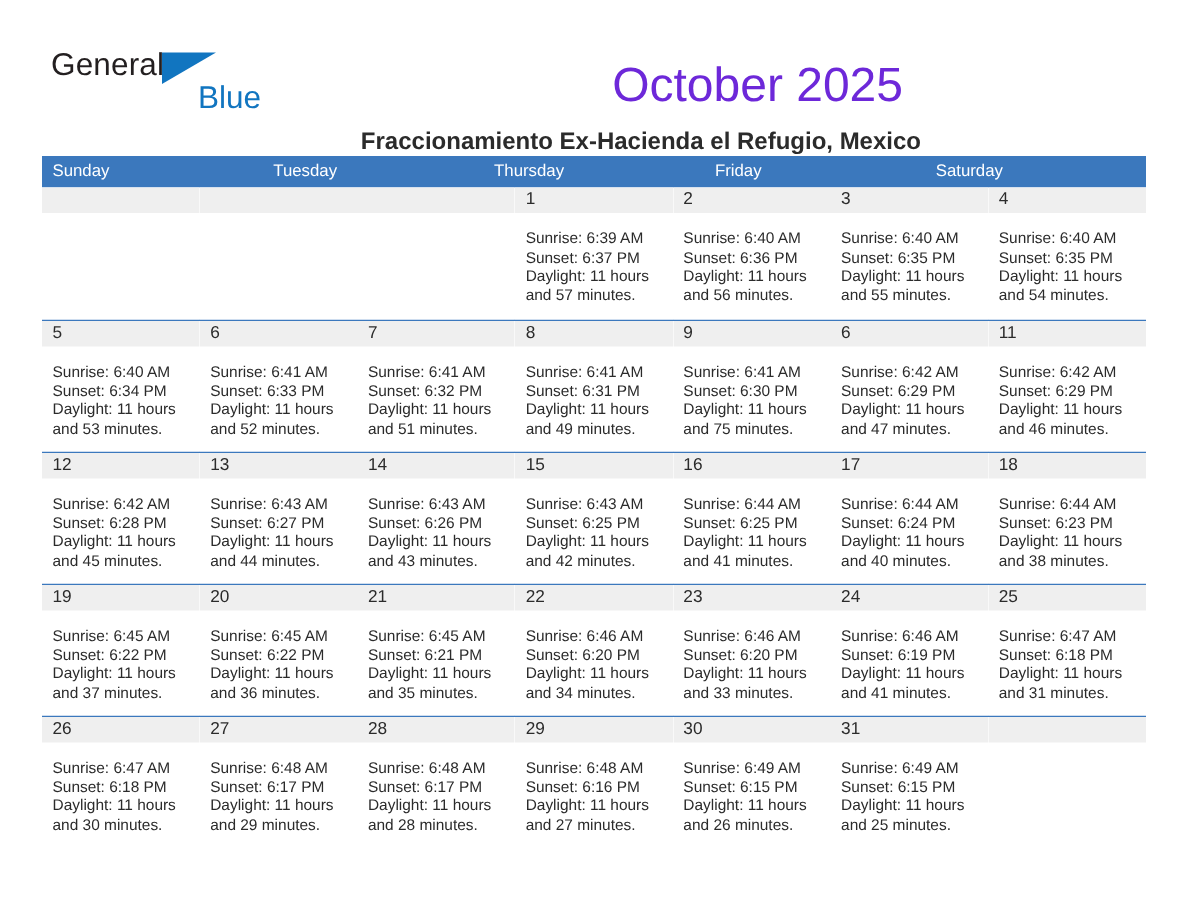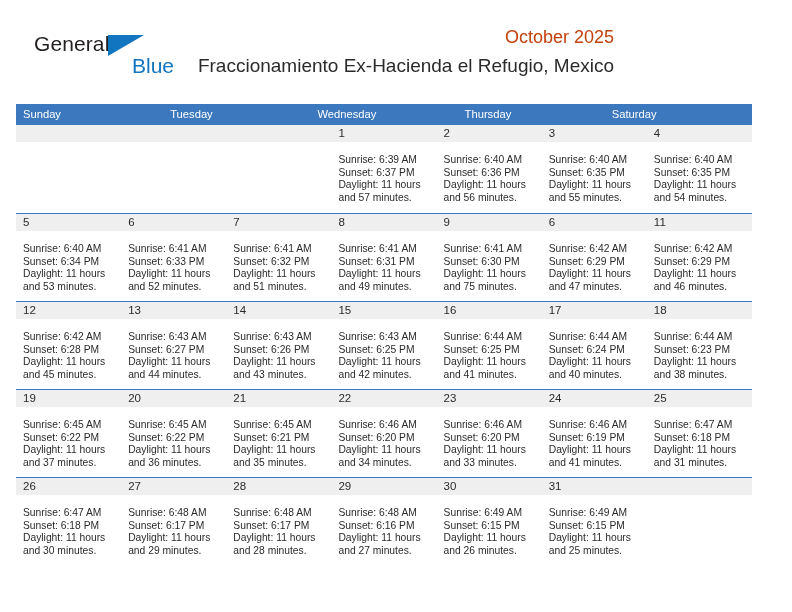--- a/index.html
+++ b/index.html
@@ -66,40 +66,40 @@
     text-align: right;
   }
 
   .title-block {
     position: absolute;
     right: 34px;
     top: 28px;
     text-align: right;
   }
   .cal-title {
-    font-size: 18px;
+    font-size: 32px;
     font-weight: normal;
-    color: #c2410c;
+    color: #6d28d9;
     line-height: 1.05;
-    margin: 0;
+    margin: 12px;
     white-space: nowrap;
   }
   .cal-subtitle {
-    font-size: 19px;
-    font-weight: normal;
+    font-size: 16px;
+    font-weight: bold;
     color: #2b2b2b;
     margin: 9px 0 0 0;
     line-height: 1.1;
     white-space: nowrap;
   }
 
   
   .calendar {
     position: absolute;
-    left: 16px;
+    left: 28px;
     top: 104px;
     width: 736px;
   }
   .weekdays {
     display: flex;
     background: #3b78bd;
     height: 21px;
   }
   .weekday {
     flex: 1 1 0;
@@ -172,22 +172,22 @@
       <h1 class="cal-title">October 2025</h1>
       <h2 class="cal-subtitle">Fraccionamiento Ex-Hacienda el Refugio, Mexico</h2>
     </div>
 
   </div>
 
   <div class="calendar">
     <div class="weekdays">
         <div class="weekday">Sunday</div>
         <div class="weekday">Tuesday</div>
-        <div class="weekday">Wednesday</div>
         <div class="weekday">Thursday</div>
+        <div class="weekday">Friday</div>
         <div class="weekday">Saturday</div>
       </div>
     <div class="weeks">
         <div class="week first">
           <div class="daycell empty">
             <div class="daynum-band">
               <span class="daynum"></span>
             </div>
             <div class="cell-body"></div>
           </div>

